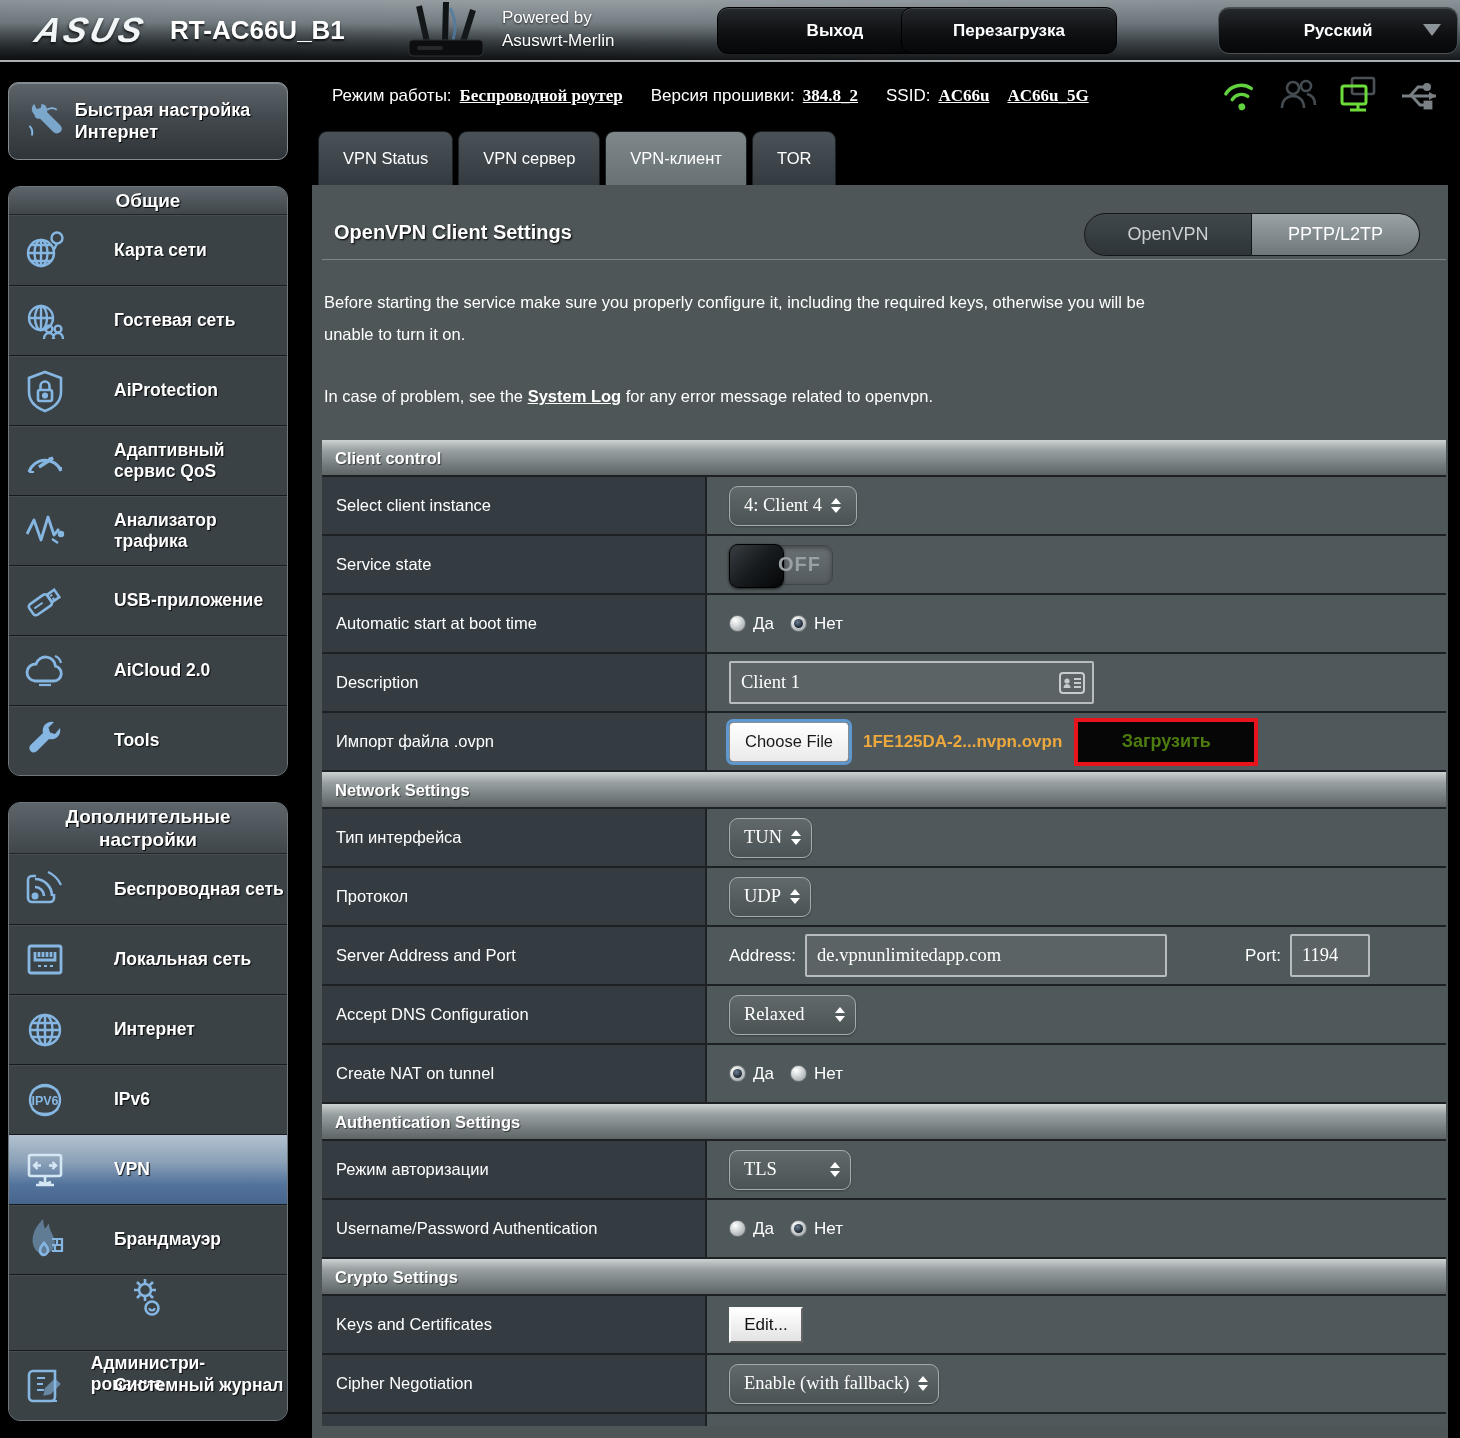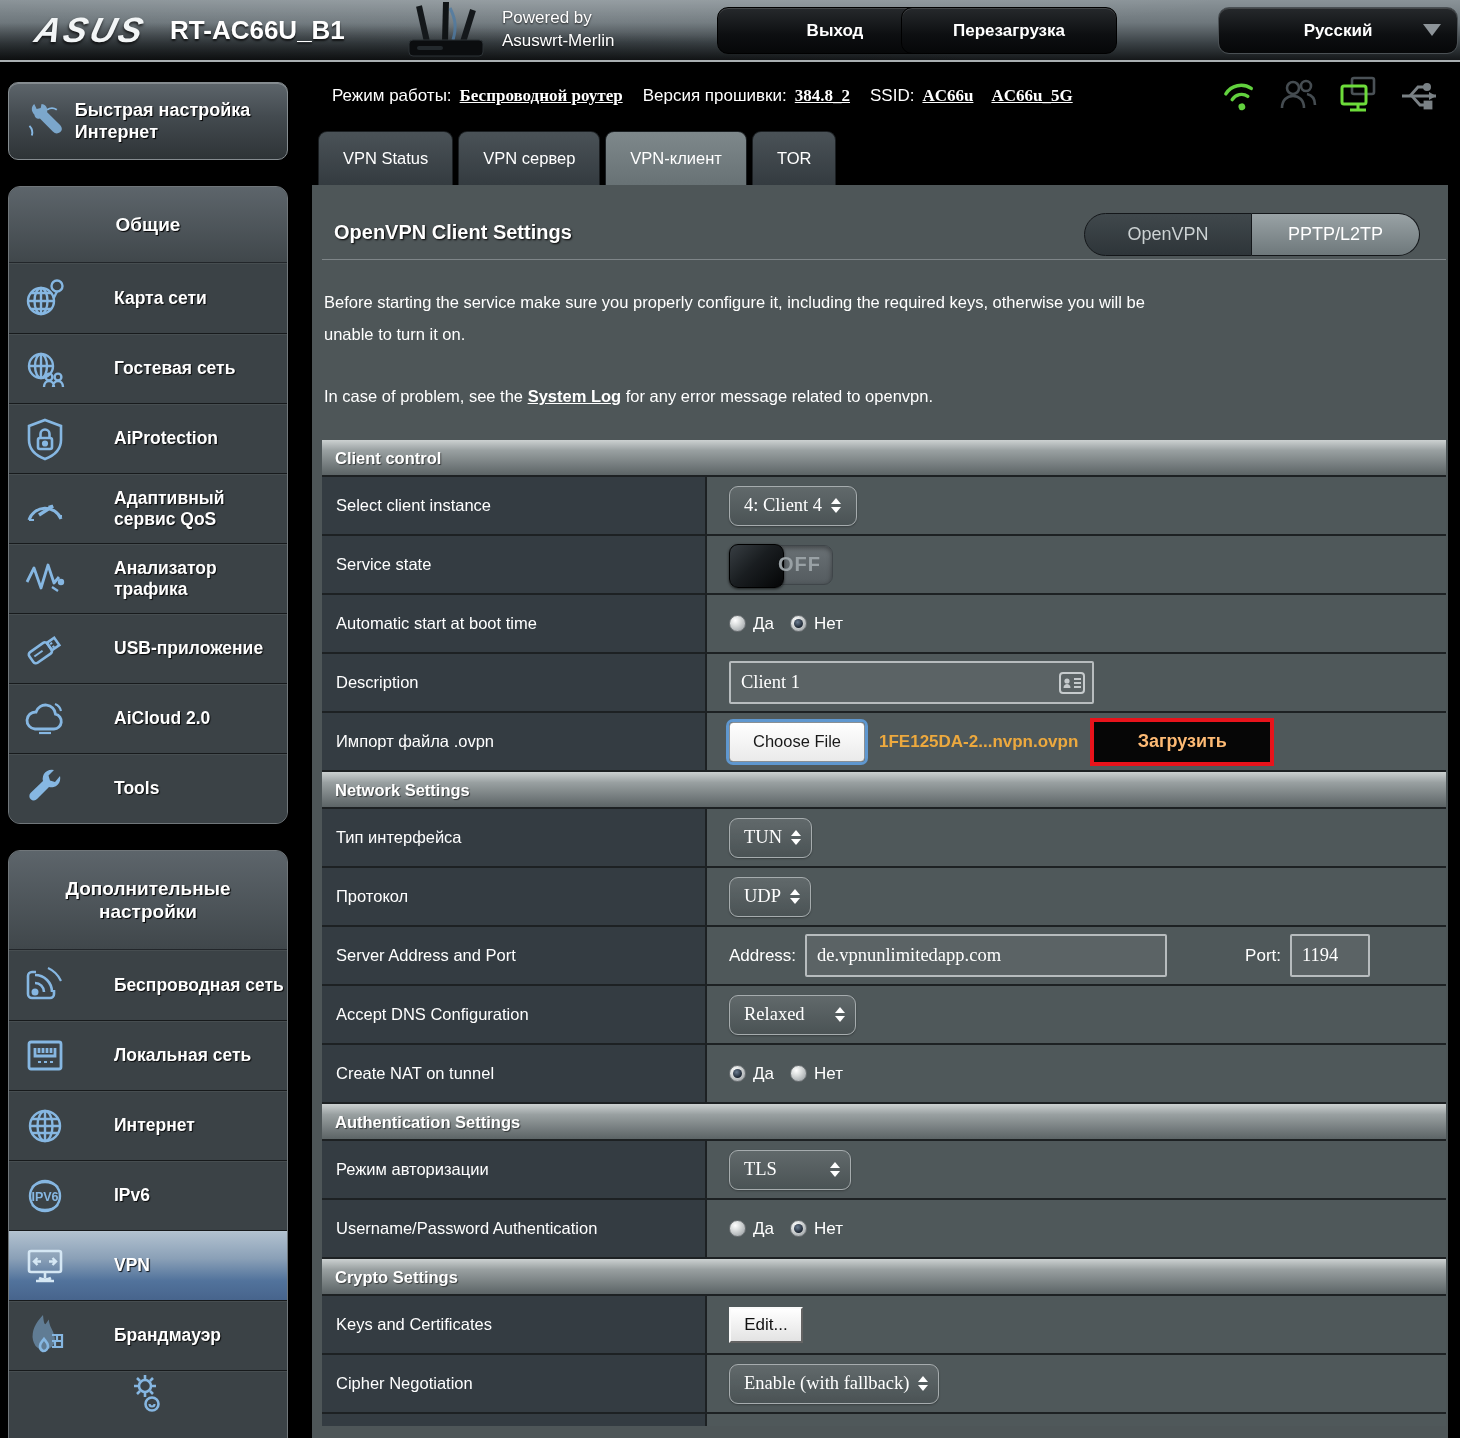--- a/index.html
+++ b/index.html
@@ -40,21 +40,21 @@
   .hdr-btn.lang   { left:1218px; width:240px; border:1px solid #4a5054; }
   .lang .caret { position:absolute; right:16px; top:16px; width:0; height:0;
     border-left:9px solid transparent; border-right:9px solid transparent;
     border-top:12px solid #8d9499; }
   
   .status-bar { position:absolute; left:0; top:60px; width:1460px; height:70px;
     background:#000; border-top:2px solid #a9afb2; }
   .status-text { position:absolute; left:332px; top:0; height:68px;
     display:flex; align-items:center; font-size:17px; white-space:nowrap; }
   .status-text .lbl { margin-right:8px; }
-  .status-text .gap { margin-left:12px; }
+  .status-text .gap { margin-left:20px; }
   .status-link {
     font-family:"Liberation Serif", serif; font-weight:bold; color:#fff;
     text-decoration:underline; margin-right:8px; cursor:pointer;
   }
   .status-icons { position:absolute; right:16px; top:12px; display:flex; gap:16px; align-items:center; }
   .status-icons .sico { cursor:pointer; }
   
   .sidebar { position:absolute; left:8px; top:82px; width:280px; }
   .quick-setup {
     height:78px; border-radius:10px; border:1px solid #858c90;
@@ -66,21 +66,21 @@
   .quick-setup .qlabel { font-size:18px; font-weight:bold; line-height:22px;
     text-shadow:1px 1px 1px #000; }
   .side-section {
     margin-top:26px; border:1px solid #70767a; border-radius:12px;
     overflow:hidden; background:#3b4246;
   }
   .side-section-title {
     background:linear-gradient(#5d656b,#40474b);
     border-bottom:1px solid #22262a;
     text-align:center; font-weight:bold; font-size:19px;
-    padding:26px 20px; line-height:23px; text-shadow:1px 1px 1px #000;
+    padding:2px 20px; line-height:23px; text-shadow:1px 1px 1px #000;
   }
   .side-item {
     height:70px; display:flex; align-items:center; cursor:pointer;
     background:#3b4246; border-top:1px solid #171a1c;
     box-shadow:inset 0 1px 0 rgba(255,255,255,.06);
     gap:32px;
   }
   .side-item.tall { height:76px;flex-direction:column; }
   .side-item .sicon { width:46px; margin:0 14px 0 13px; flex:none; }
   .side-item .slabel { font-size:17.5px; font-weight:bold; line-height:21px;
@@ -166,29 +166,29 @@
   .input-wrap { position:relative; display:inline-flex; align-items:center; }
   .text-input {
     height:43px; border:2px solid #b7bcbe; border-radius:2px;
     background:rgba(255,255,255,.07); color:#fff;
     font-family:"Liberation Serif", serif; font-size:18.5px; padding:0 10px; outline:none;
   }
   .contact-ic { position:absolute; right:9px; cursor:pointer; }
   .addr-lbl { font-size:17px; margin-right:9px; }
   .port-group { margin-left:78px; display:flex; align-items:center; }
   .file-btn {
-    width:136px; height:40px; border-radius:4px; cursor:pointer;
+    width:120px; height:40px; border-radius:4px; cursor:pointer;
     background:linear-gradient(#ffffff,#eaeaea); color:#191919; font-size:16.5px;
     border:1px solid #8a8f93; box-shadow:0 0 0 3px #5f97cf;
     display:flex; align-items:center; justify-content:center;
   }
   .file-name { margin-left:14px; color:#eda93e; font-size:17px; font-weight:bold; }
   .upload-btn {
     margin-left:12px; width:184px; height:48px; cursor:pointer;
-    background:#060606; border:4px solid #e8131b; color:#fdba74;
+    background:#060606; border:4px solid #e8131b; color:#4d7c0f;
     font-weight:bold; font-size:18px; display:flex; align-items:center; justify-content:center;
   }
   .edit-btn {
     width:74px; height:36px; cursor:pointer; font-size:17px; color:#111;
     background:linear-gradient(#ffffff,#e3e3e3);
     border:2px solid; border-color:#fafafa #636363 #636363 #fafafa;
     display:flex; align-items:center; justify-content:center;
   }
 </style>
 </head>

